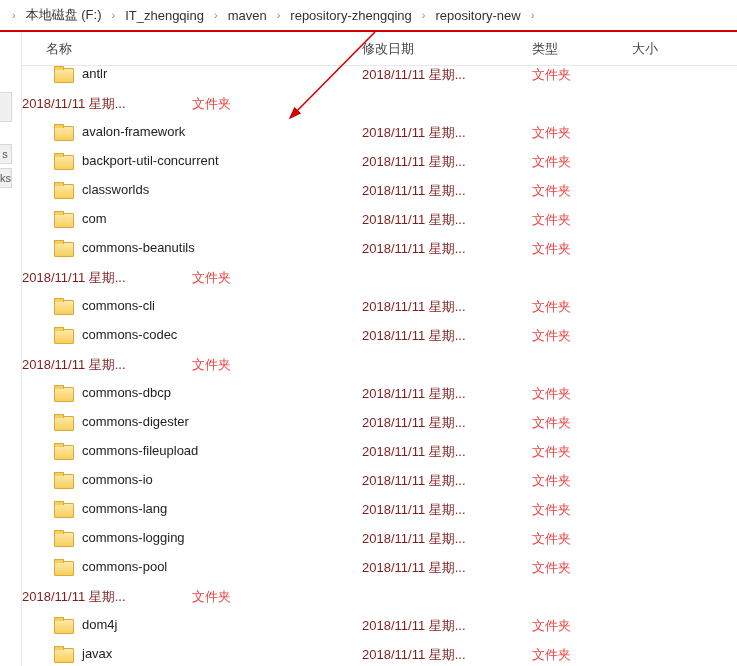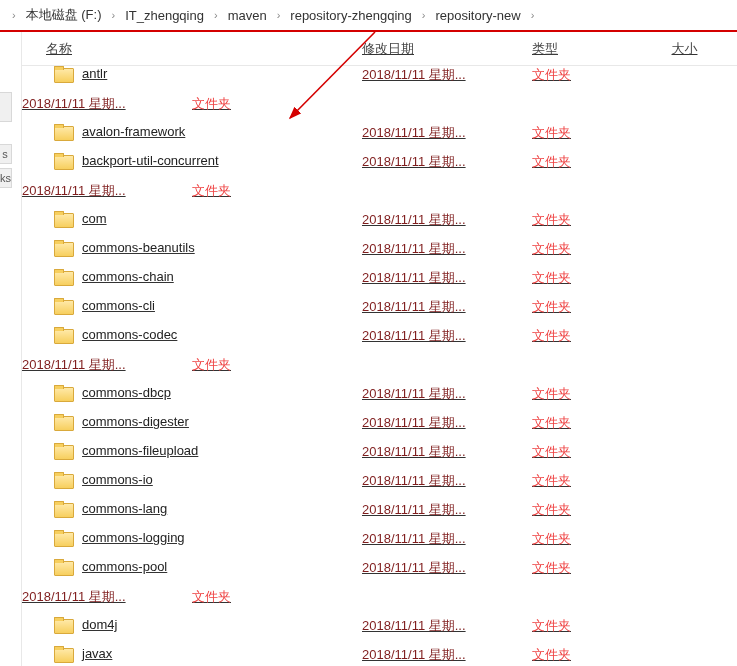--- a/index.html
+++ b/index.html
@@ -49,33 +49,32 @@
   border: 1px solid #d8d8d8;
   width: 14px;
   font-size: 11px;
   color: #555;
   text-align: center;
   padding: 3px 1px;
 }
 .main {
   flex: 1;
   overflow: hidden;
-  text-decoration: underline;
 }
 .header-row {
   display: flex;
   align-items: center;
   height: 34px;
   border-bottom: 1px solid #e8e8e8;
   color: #444;
 }
 .col-name { width: 340px; padding-left: 24px; }
 .col-date { width: 170px; }
 .col-type { width: 90px; }
-.col-size { flex: 1; padding-left: 10px; text-align: center; }
+.col-size { flex: 1; padding-left: 10px; }
 .file-list { }
 .file-row {
   display: flex;
   align-items: flex-start;
   height: 29px;
 }
 .cell-name {
   width: 340px;
   padding-left: 32px;
   display: flex;
@@ -167,44 +166,44 @@
         </div>
         <div class="file-row">
           <div class="cell-name">
             <span class="folder-icon"></span>
             <span>backport-util-concurrent</span>
           </div>
           <div class="cell-date">2018/11/11 星期...</div>
           <div class="cell-type">文件夹</div>
         </div>
         <div class="file-row">
+          <div class="cell-name">
+            <span class="folder-icon"></span>
+            <span>classworlds</span>
+          </div>
           <div class="cell-date">2018/11/11 星期...</div>
           <div class="cell-type">文件夹</div>
         </div>
         <div class="file-row">
           <div class="cell-name">
             <span class="folder-icon"></span>
             <span>com</span>
           </div>
           <div class="cell-date">2018/11/11 星期...</div>
           <div class="cell-type">文件夹</div>
         </div>
         <div class="file-row">
           <div class="cell-name">
             <span class="folder-icon"></span>
             <span>commons-beanutils</span>
           </div>
           <div class="cell-date">2018/11/11 星期...</div>
           <div class="cell-type">文件夹</div>
         </div>
         <div class="file-row">
-          <div class="cell-name">
-            <span class="folder-icon"></span>
-            <span>commons-chain</span>
-          </div>
           <div class="cell-date">2018/11/11 星期...</div>
           <div class="cell-type">文件夹</div>
         </div>
         <div class="file-row">
           <div class="cell-name">
             <span class="folder-icon"></span>
             <span>commons-cli</span>
           </div>
           <div class="cell-date">2018/11/11 星期...</div>
           <div class="cell-type">文件夹</div>

